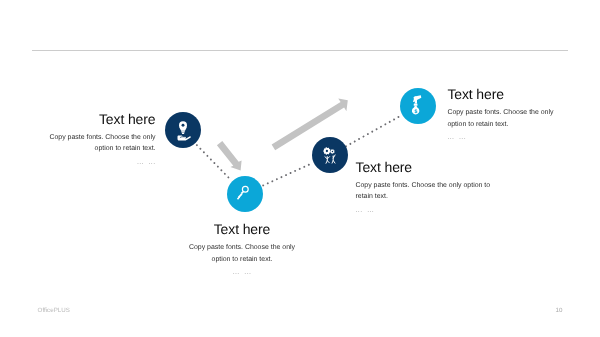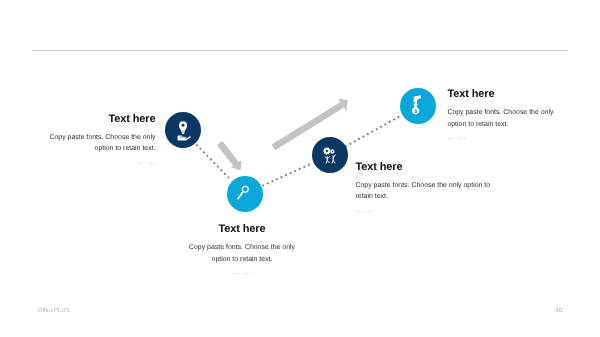--- a/index.html
+++ b/index.html
@@ -7,21 +7,21 @@
   body{width:600px;height:337px;background:#ffffff;overflow:hidden;
        font-family:"Liberation Sans",sans-serif;
        -webkit-font-smoothing:antialiased;text-rendering:geometricPrecision;}
   #slide{position:relative;width:600px;height:337px;background:#fff;}
   .hrule{position:absolute;left:32px;top:50px;width:535.5px;height:1.1px;background:#cccccc;}
   .circle{position:absolute;width:36px;height:36px;border-radius:50%;
           display:flex;align-items:center;justify-content:center;}
   .c-navy{background:#0a3763;}
   .c-blue{background:#0ba7d8;}
   .blk{position:absolute;}
-  .blk .ttl{font-size:11px;font-weight:bold;color:#0f0f0f;line-height:12px;letter-spacing:-0.12px;}
+  .blk .ttl{font-size:14px;font-weight:normal;color:#0f0f0f;line-height:12px;letter-spacing:-0.12px;}
   .blk .bdy{font-size:6.95px;color:#2e2e2e;line-height:11.75px;margin-top:7px;}
   .blk .dots{font-size:6.95px;color:#9d9d9d;line-height:11.75px;margin-top:1.6px;letter-spacing:0.4px;white-space:pre;}
   .footer-left{position:absolute;left:37.6px;top:306.6px;font-size:6.2px;color:#b9b9b9;}
   .footer-right{position:absolute;left:555.6px;top:306.9px;font-size:6.2px;color:#a9a9a9;}
   svg{position:absolute;left:0;top:0;overflow:visible;}
   svg.ico{position:static;overflow:visible;}
 </style>
 </head>
 <body>
 

